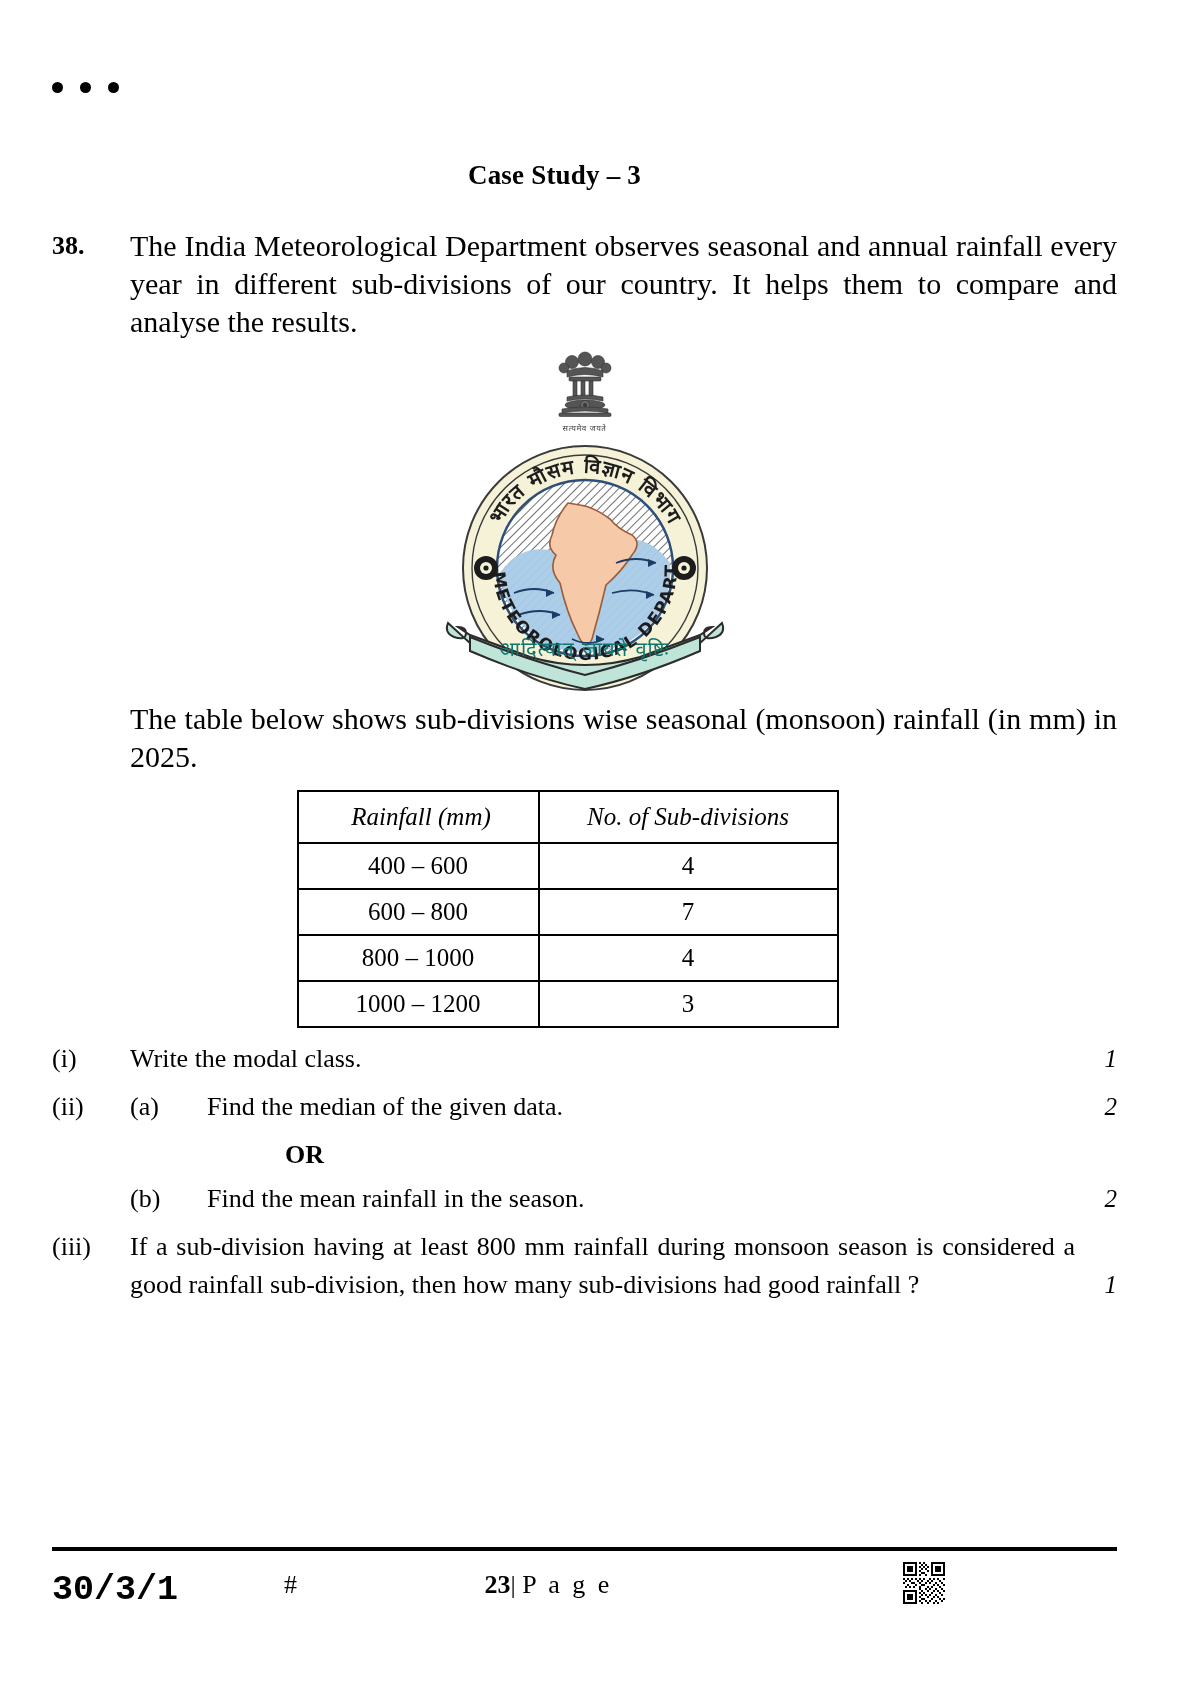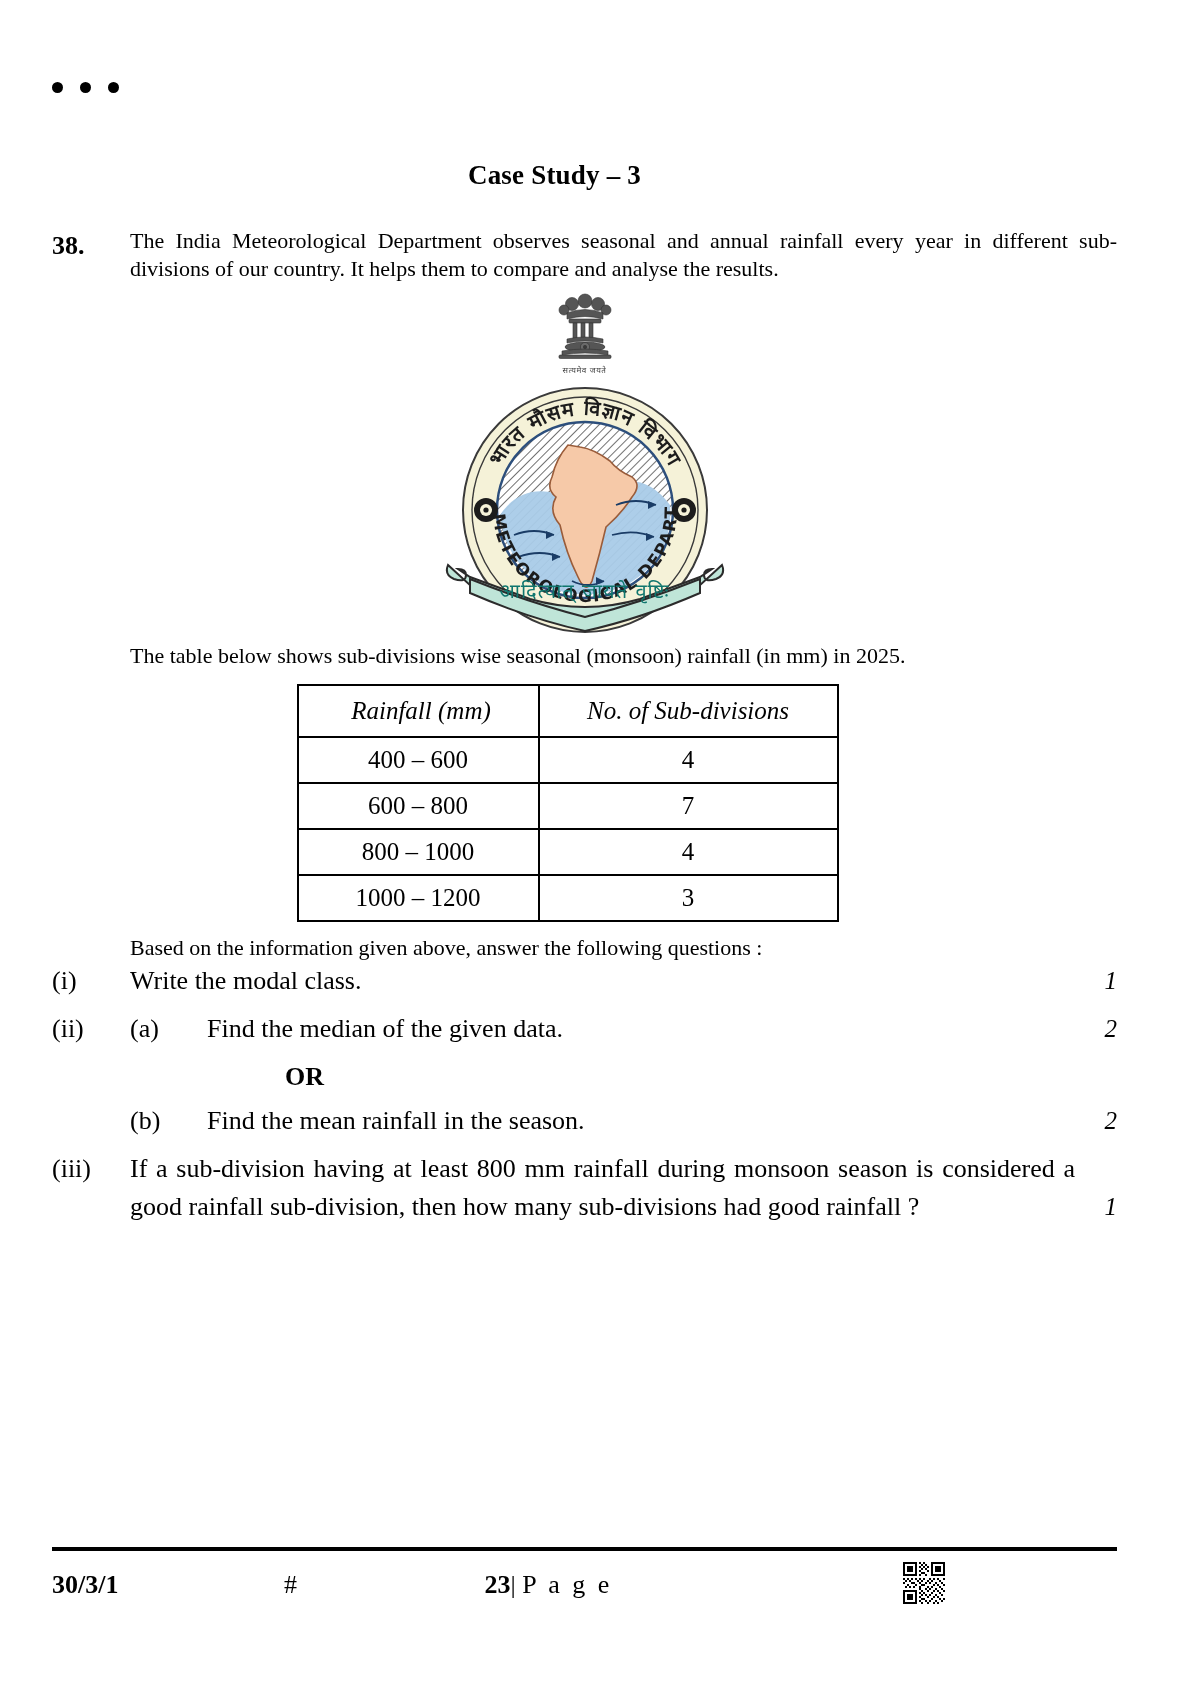--- a/index.html
+++ b/index.html
@@ -63,22 +63,22 @@
   }
   .qnum {
     width: 78px;
     flex: 0 0 78px;
     font-weight: bold;
     font-size: 26px;
     line-height: 38px;
   }
   .qbody {
     flex: 1 1 auto;
-    font-size: 22px;
-    line-height: 28px;
+    font-size: 30px;
+    line-height: 38px;
   }
   .just {
     text-align: justify;
     text-align-last: left;
     text-justify: inter-word;
   }
 
   
   .logo-wrap {
     width: 100%;
@@ -219,21 +219,22 @@
     position: absolute;
     left: 52px;
     top: 1562px;
     width: 1065px;
     height: 70px;
   }
   .f-code {
     position: absolute;
     left: 0; top: 8px;
     font-weight: bold;
-    font-size: 26px;
+    font-size: 35px;
+    font-family: Liberation Mono, monospace;
   }
   .f-hash {
     position: absolute;
     left: 232px; top: 8px;
     font-size: 26px;
   }
   .f-page {
     position: absolute;
     left: 0; top: 8px;
     width: 1065px;
@@ -387,24 +388,20 @@
             <td>4</td>
           </tr>
           <tr>
             <td>1000 – 1200</td>
             <td>3</td>
           </tr>
         </tbody>
       </table>
     </div>
 
-    <div class="qblock">
-      <div class="qnum"></div>
-      <div class="qbody">Based on the information given above, answer the following questions :</div>
-    </div>
 
     <div class="qrow">
       <div class="rn">(i)</div>
       <div class="rtext">Write the modal class.</div>
       <div class="marks">1</div>
     </div>
 
     <div class="qrow">
       <div class="rn">(ii)</div>
       <div class="rsub">(a)</div>

